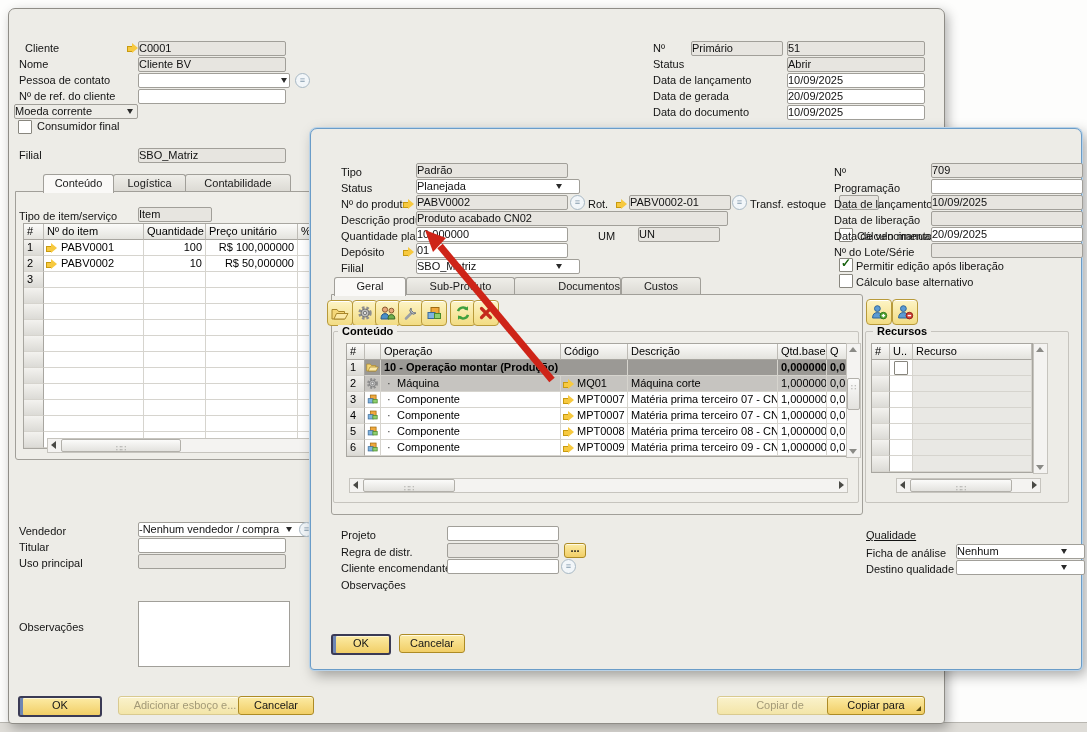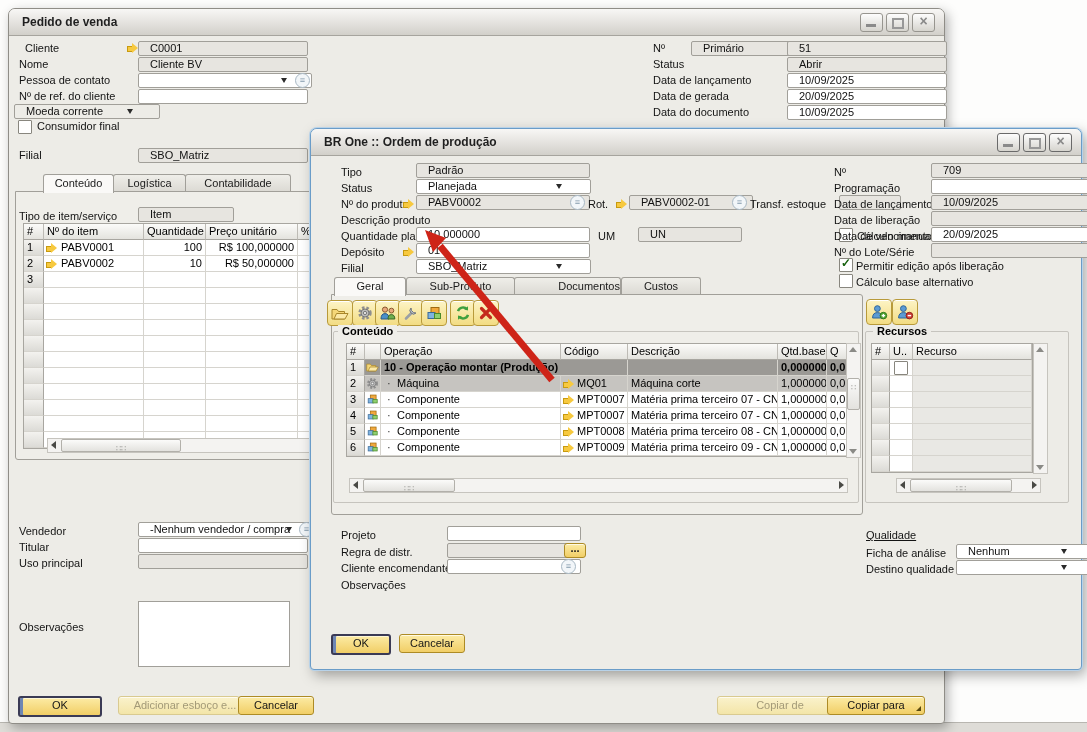--- a/index.html
+++ b/index.html
@@ -6,21 +6,21 @@
   .stage{position:relative;width:1087px;height:732px;overflow:hidden;background:#FDFDFC;}
   .window{position:absolute;background:#EDECE7;border:1px solid #8F8D87;border-radius:7px 7px 4px 4px;box-shadow:3px 4px 12px rgba(0,0,0,0.30);}
   .titlebar{position:absolute;left:0;top:0;right:0;height:26px;background:linear-gradient(#F8F7F5,#D2D0CA);border-bottom:1px solid #A6A49E;border-radius:6px 6px 0 0;}
   .title{position:absolute;left:13px;top:6px;font-size:12px;font-weight:bold;color:#1F1F1F;white-space:nowrap;}
   .winctl{position:absolute;top:4px;right:9px;display:flex;gap:3px;}
   .wb{width:21px;height:17px;border:1px solid #97958F;border-radius:3px;background:linear-gradient(#FDFDFD,#D6D4CE);position:relative;}
   .wb-min::after{content:"";position:absolute;left:5px;top:10px;width:10px;height:3px;background:#8A8A8A;}
   .wb-max::after{content:"";position:absolute;left:5px;top:4px;width:8px;height:7px;border:2px solid #989898;}
   .wb-close::after{content:"×";position:absolute;left:0;right:0;top:-1px;text-align:center;font-size:14px;font-weight:bold;color:#8A8A8A;}
   .lbl{position:absolute;font-size:11px;color:#141414;white-space:nowrap;}
-  .fld{position:absolute;height:13px;font-size:11px;line-height:13px;padding:0 11px;border:1px solid #A19F99;border-radius:2px;background:#FFFFFF;white-space:nowrap;overflow:hidden;color:#111;}
+  .fld{position:absolute;height:13px;font-size:11px;line-height:13px;padding:0 0;border:1px solid #A19F99;border-radius:2px;background:#FFFFFF;white-space:nowrap;overflow:hidden;color:#111;}
   .fld.gray{background:#E7E5E0;}
   .fld.flat{background:#EDECE7;}
   .dda{position:absolute;right:3px;top:5px;width:0;height:0;border-left:3.5px solid transparent;border-right:3.5px solid transparent;border-top:5px solid #2A2A2A;}
   .la{position:absolute;width:12px;height:11px;}
   .la::before{content:"";position:absolute;left:0;top:3px;width:5px;height:4px;background:#F7C93F;border:1px solid #C79A10;border-right:none;}
   .la::after{content:"";position:absolute;left:5px;top:0;width:0;height:0;border-left:6px solid #F7C93F;border-top:5px solid transparent;border-bottom:5px solid transparent;}
   .cm{position:absolute;width:13px;height:13px;border:1px solid #A8B8C4;border-radius:50%;background:#F2F6F9;color:#8299AB;font-size:9px;line-height:12px;text-align:center;}
   .cm::after{content:"≡";}
   .cb{position:absolute;width:12px;height:12px;border:1px solid #88867E;background:#fff;border-radius:1px;}
   .cb.on::after{content:"✓";position:absolute;left:1px;top:-3px;font-size:12px;font-weight:bold;color:#17610F;}
@@ -57,28 +57,20 @@
   .tarea{position:absolute;border:1px solid #A19F99;background:#fff;font-size:11px;font-family:"Liberation Sans",sans-serif;padding:2px 4px;resize:none;overflow:hidden;}
   .underl{text-decoration:underline;}
   .footer-strip{position:absolute;left:0;right:0;bottom:0;height:9px;background:#DEDCD7;border-top:1px solid #B8B6B0;}
 </style>
 </head>
 <body>
 
 <div class="stage">
 
   <div class="window" style="left:8px;top:8px;width:935px;height:714px;z-index:1;">
-    <div class="titlebar">
-      <div class="title">Pedido de venda</div>
-      <div class="winctl">
-        <div class="wb wb-min"></div>
-        <div class="wb wb-max"></div>
-        <div class="wb wb-close"></div>
-      </div>
-    </div>
 
     <div class="lbl" style="left:16px;top:33px;">Cliente</div>
     <span class="la" style="left:118px;top:34px;"></span>
     <div class="fld gray" style="left:129px;top:32px;width:146px;">C0001</div>
     <div class="lbl" style="left:10px;top:49px;">Nome</div>
     <div class="fld gray" style="left:129px;top:48px;width:146px;">Cliente BV</div>
     <div class="lbl" style="left:10px;top:65px;">Pessoa de contato</div>
     <div class="fld" style="left:129px;top:64px;width:150px;"></div>
     <span class="dda" style="left:272px;top:69px;"></span>
     <span class="cm" style="left:286px;top:64px;"></span>
@@ -205,45 +197,38 @@
     <textarea class="tarea" style="left: 129px; top: 592px; width: 142px; height: 60px;"></textarea>
 
     <div class="btn default" style="left:9px;top:687px;width:80px;height:17px;line-height:15px;">OK</div>
     <div class="btn disabled" style="left:109px;top:687px;width:108px;height:17px;line-height:17px;">Adicionar esboço e...</div>
     <div class="btn" style="left:229px;top:687px;width:74px;height:17px;line-height:17px;">Cancelar</div>
     <div class="btn disabled" style="left:708px;top:687px;width:100px;height:17px;line-height:17px;">Copiar de</div>
     <div class="btn corner" style="left:818px;top:687px;width:96px;height:17px;line-height:17px;">Copiar para</div>
   </div>
 
   <div class="window" style="left:310px;top:128px;width:770px;height:540px;z-index:10;border:1px solid #6A9CC8;box-shadow:0 0 0 1px #B8D2E8,4px 5px 14px rgba(0,0,0,0.35);">
-    <div class="titlebar">
-      <div class="title">BR One :: Ordem de produção</div>
-      <div class="winctl">
-        <div class="wb wb-min" style="border-color:#6A6A6A;"></div>
-        <div class="wb wb-max" style="border-color:#6A6A6A;"></div>
-        <div class="wb wb-close" style="border-color:#6A6A6A;"></div>
-      </div>
-    </div>
 
     <div class="lbl" style="left:30px;top:37px;">Tipo</div>
     <div class="fld gray" style="left:105px;top:34px;width:150px;">Padrão</div>
     <div class="lbl" style="left:30px;top:53px;">Status</div>
     <div class="fld" style="left:105px;top:50px;width:150px;padding-right:12px;">Planejada</div>
     <span class="dda" style="left:245px;top:55px;"></span>
     <div class="lbl" style="left:30px;top:69px;">Nº do produto</div>
     <span class="la" style="left:92px;top:70px;"></span>
     <div class="fld gray" style="left:105px;top:66px;width:150px;">PABV0002</div>
     <span class="cm" style="left:259px;top:66px;"></span>
     <div class="lbl" style="left:277px;top:69px;">Rot.</div>
     <span class="la" style="left:305px;top:70px;"></span>
     <div class="fld gray" style="left:318px;top:66px;width:100px;">PABV0002-01</div>
     <span class="cm" style="left:421px;top:66px;"></span>
     <div class="lbl" style="left:439px;top:69px;">Transf. estoque</div>
     <div class="fld gray" style="left:528px;top:66px;width:38px;"></div>
     <div class="lbl" style="left:30px;top:85px;">Descrição produto</div>
+    <div class="fld gray" style="left:105px;top:82px;width:310px;">Produto acabado CN02</div>
     <div class="lbl" style="left:30px;top:101px;">Quantidade planejada</div>
     <div class="fld" style="left:105px;top:98px;width:150px;">10,000000</div>
     <div class="lbl" style="left:287px;top:101px;">UM</div>
     <div class="fld gray" style="left:327px;top:98px;width:80px;">UN</div>
     <span class="cb" style="left:528px;top:99px;"></span>
     <div class="lbl" style="left:546px;top:101px;">Cálculo manual</div>
     <div class="lbl" style="left:30px;top:117px;">Depósito</div>
     <span class="la" style="left:92px;top:118px;"></span>
     <div class="fld" style="left:105px;top:114px;width:150px;">01</div>
     <div class="lbl" style="left:30px;top:133px;">Filial</div>

